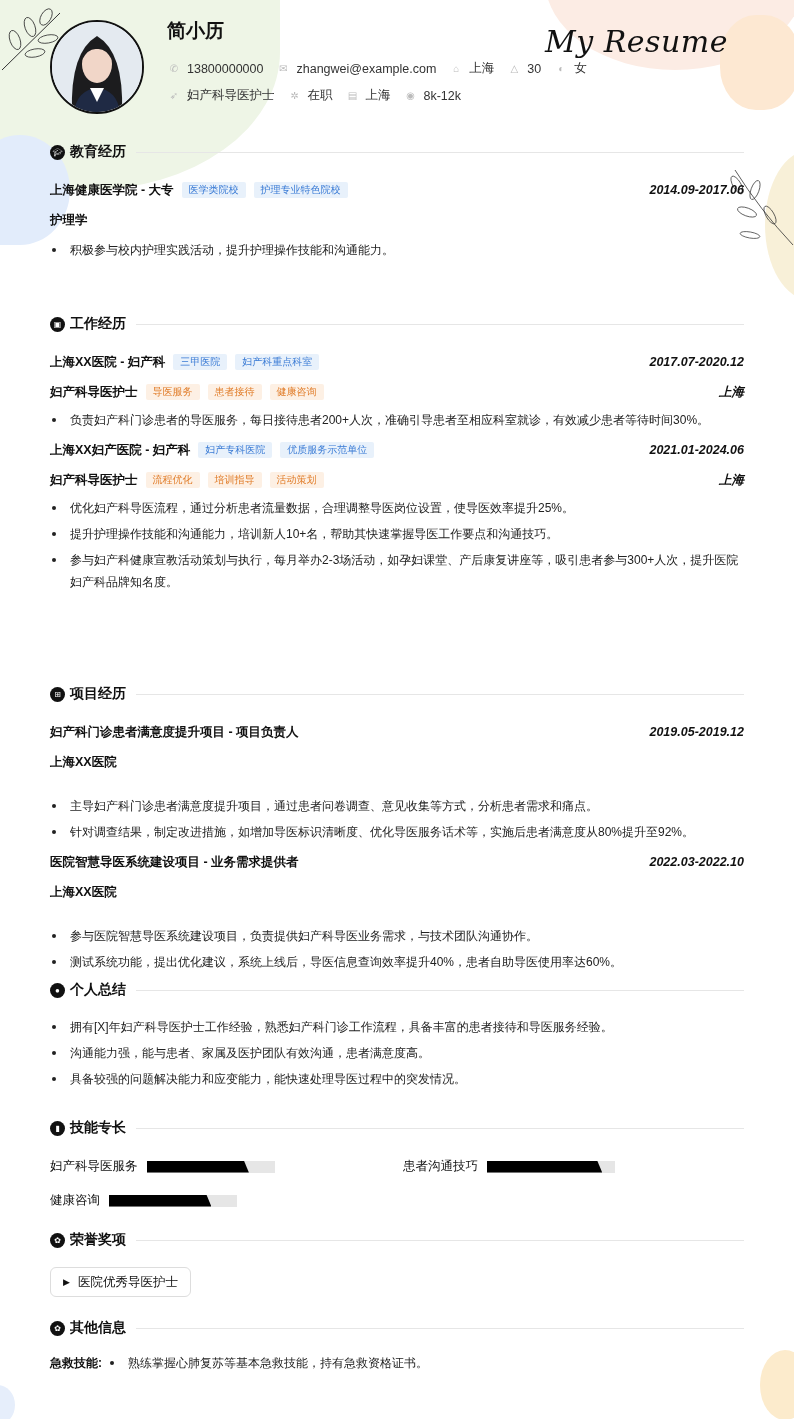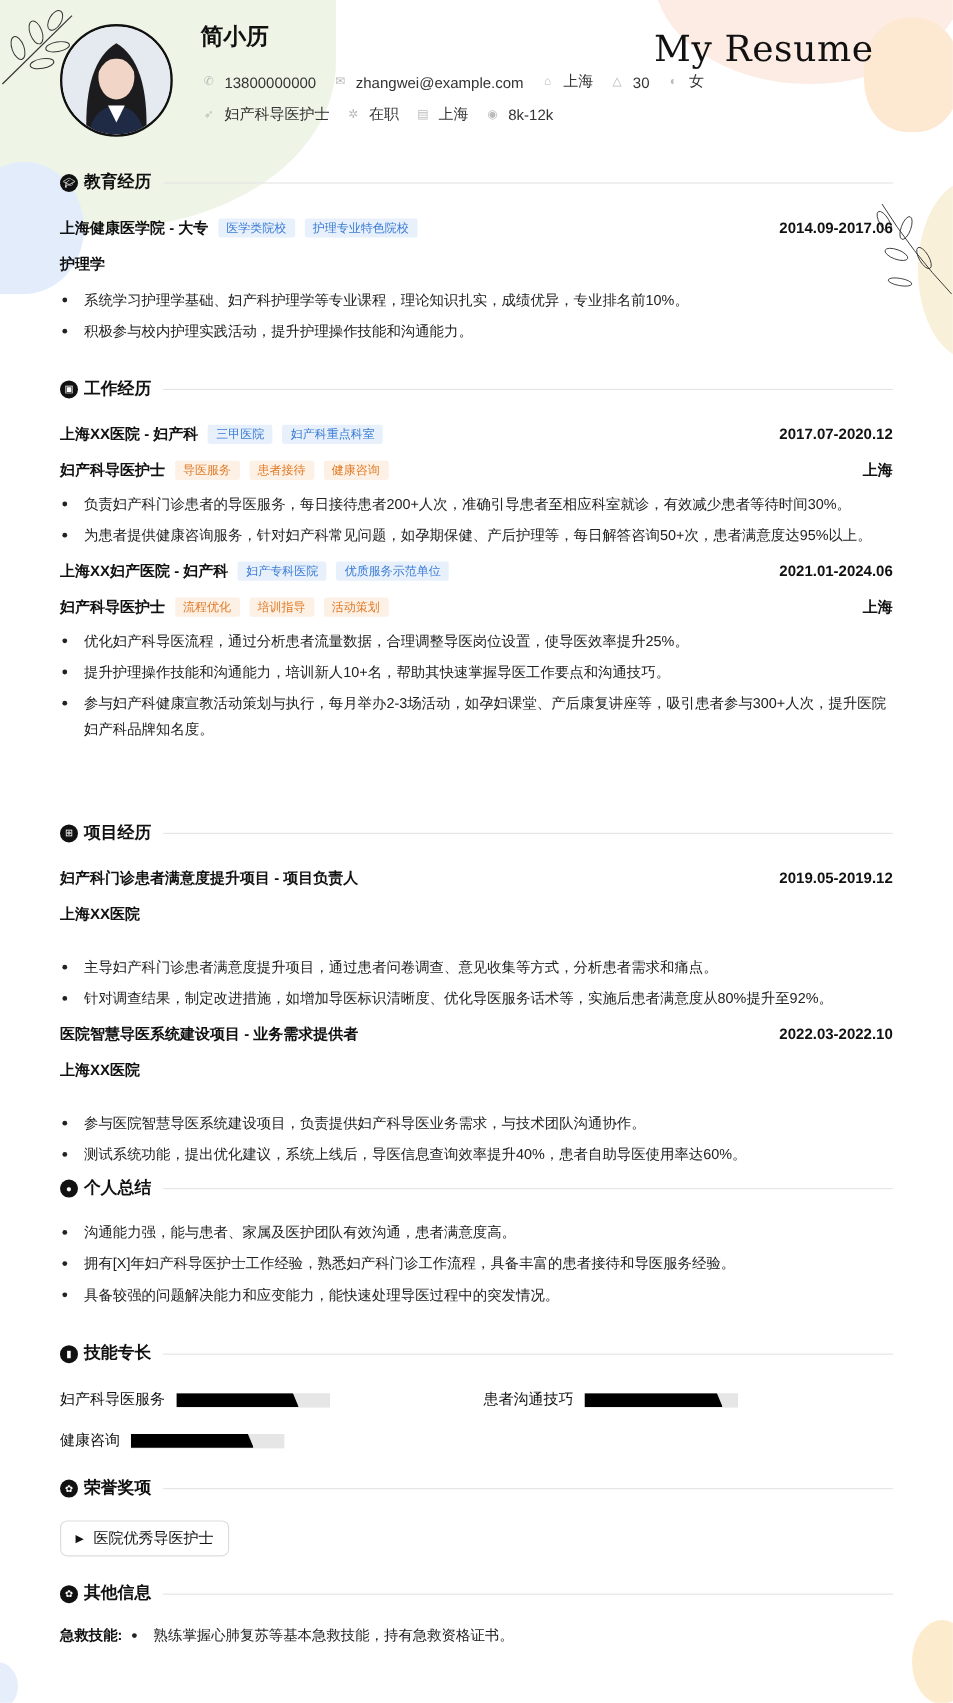--- a/index.html
+++ b/index.html
@@ -6,32 +6,32 @@
   html, body { width: 794px; height: 1419px; overflow: hidden; }
   body { background: #ffffff; font-family: "Liberation Sans", "DejaVu Sans", sans-serif; color: #1a1a1a; position: relative; }
   .deco { position: absolute; pointer-events: none; }
 
   
   .avatar { position: absolute; left: 50px; top: 20px; width: 94px; height: 94px; border-radius: 50%; border: 2px solid #111; background: #e9eef3; overflow: hidden; }
   .name { position: absolute; left: 167px; top: 18px; font-size: 19px; font-weight: bold; color: #111; }
   .info-row { position: absolute; left: 168px; display: flex; align-items: center; font-size: 12.5px; color: #333; }
   .info-row .it { display: flex; align-items: center; margin-right: 14px; }
   .info-row .ic { width: 12px; height: 12px; margin-right: 7px; color: #bbb; display: inline-flex; align-items: center; justify-content: center; font-size: 10px; }
-  .title-script { position: absolute; left: 545px; top: 24px; font-family: "DejaVu Serif", serif; font-size: 30px; color: #111; letter-spacing: 0.5px; }
+  .title-script { position: absolute; left: 545px; top: 24px; font-family: "DejaVu Serif", serif; font-style: italic; font-size: 30px; color: #111; letter-spacing: 0.5px; }
 
   
   .section { position: absolute; left: 50px; width: 694px; }
   .sec-head { display: flex; align-items: center; height: 20px; }
   .sec-icon { width: 15px; height: 15px; border-radius: 50%; background: #111; color: #fff; display: inline-flex; align-items: center; justify-content: center; font-size: 8px; margin-right: 5px; }
   .sec-title { font-size: 14px; font-weight: bold; color: #111; margin-right: 10px; white-space: nowrap; }
   .sec-line { flex: 1; height: 1px; background: #e6e6e6; }
 
   .row { display: flex; align-items: center; justify-content: space-between; height: 18px; font-size: 12.5px; }
   .row .left { display: flex; align-items: center; font-weight: bold; color: #111; }
-  .row .right { font-weight: bold; color: #111; }
+  .row .right { font-weight: bold; color: #111; font-style: italic; }
   .tag { font-weight: normal; font-size: 10px; padding: 1px 7px; margin-left: 8px; border-radius: 2px; }
   .tag.blue { background: #e8f1fb; color: #3a7bd5; }
   .tag.orange { background: #fdf0e4; color: #e07b27; text-align: center; }
 
   ul.bul { list-style: none; font-size: 12px; color: #222; }
   ul.bul li { position: relative; padding-left: 20px; line-height: 22px; margin-bottom: 4px; }
   ul.bul li::before { content: ""; position: absolute; left: 2px; top: 9px; width: 4px; height: 4px; border-radius: 50%; background: #222; }
 
   .skill { position: absolute; display: flex; align-items: center; font-size: 12.5px; color: #111; }
   .bar { position: relative; width: 128px; height: 12px; background: #e6e6e6; margin-left: 9px; overflow: hidden; }
@@ -133,21 +133,20 @@
         <span>上海健康医学院 - 大专</span>
       <span class="tag blue">医学类院校</span>
       <span class="tag blue">护理专业特色院校</span>
     </div>
     <div class="right">2014.09-2017.06</div>
   </div>
   <div class="row" style="margin-top:12px">
       <div class="left">护理学</div>
     </div>
   <ul class="bul" style="margin-top:10px">
-    <li>系统学习护理学基础、妇产科护理学等专业课程，理论知识扎实，成绩优异，专业排名前10%。</li>
     <li>积极参与校内护理实践活动，提升护理操作技能和沟通能力。</li>
   </ul>
 </div>
 
 <div class="section" style="top:314px">
   <div class="sec-head">
     <span class="sec-icon">▣</span>
     <span class="sec-title">工作经历</span>
     <span class="sec-line"></span>
   </div>
@@ -163,21 +162,20 @@
     <div class="left">
         <span>妇产科导医护士</span>
       <span class="tag orange">导医服务</span>
       <span class="tag orange">患者接待</span>
       <span class="tag orange">健康咨询</span>
     </div>
     <div class="right">上海</div>
   </div>
   <ul class="bul" style="margin-top:8px">
     <li>负责妇产科门诊患者的导医服务，每日接待患者200+人次，准确引导患者至相应科室就诊，有效减少患者等待时间30%。</li>
-    <li>为患者提供健康咨询服务，针对妇产科常见问题，如孕期保健、产后护理等，每日解答咨询50+次，患者满意度达95%以上。</li>
   </ul>
   <div class="row" style="margin-top:10px">
     <div class="left">
         <span>上海XX妇产医院 - 妇产科</span>
       <span class="tag blue">妇产专科医院</span>
       <span class="tag blue">优质服务示范单位</span>
     </div>
     <div class="right">2021.01-2024.06</div>
   </div>
   <div class="row" style="margin-top:12px">
@@ -226,22 +224,22 @@
   </ul>
 </div>
 
 <div class="section" style="top:980px">
   <div class="sec-head">
     <span class="sec-icon">●</span>
     <span class="sec-title">个人总结</span>
     <span class="sec-line"></span>
   </div>
   <ul class="bul" style="margin-top:16px">
+    <li>拥有[X]年妇产科导医护士工作经验，熟悉妇产科门诊工作流程，具备丰富的患者接待和导医服务经验。</li>
     <li>沟通能力强，能与患者、家属及医护团队有效沟通，患者满意度高。</li>
-    <li>拥有[X]年妇产科导医护士工作经验，熟悉妇产科门诊工作流程，具备丰富的患者接待和导医服务经验。</li>
     <li>具备较强的问题解决能力和应变能力，能快速处理导医过程中的突发情况。</li>
   </ul>
 </div>
 
 <div class="section" style="top:1118px;height:100px">
   <div class="sec-head">
     <span class="sec-icon">▮</span>
     <span class="sec-title">技能专长</span>
     <span class="sec-line"></span>
   </div>

